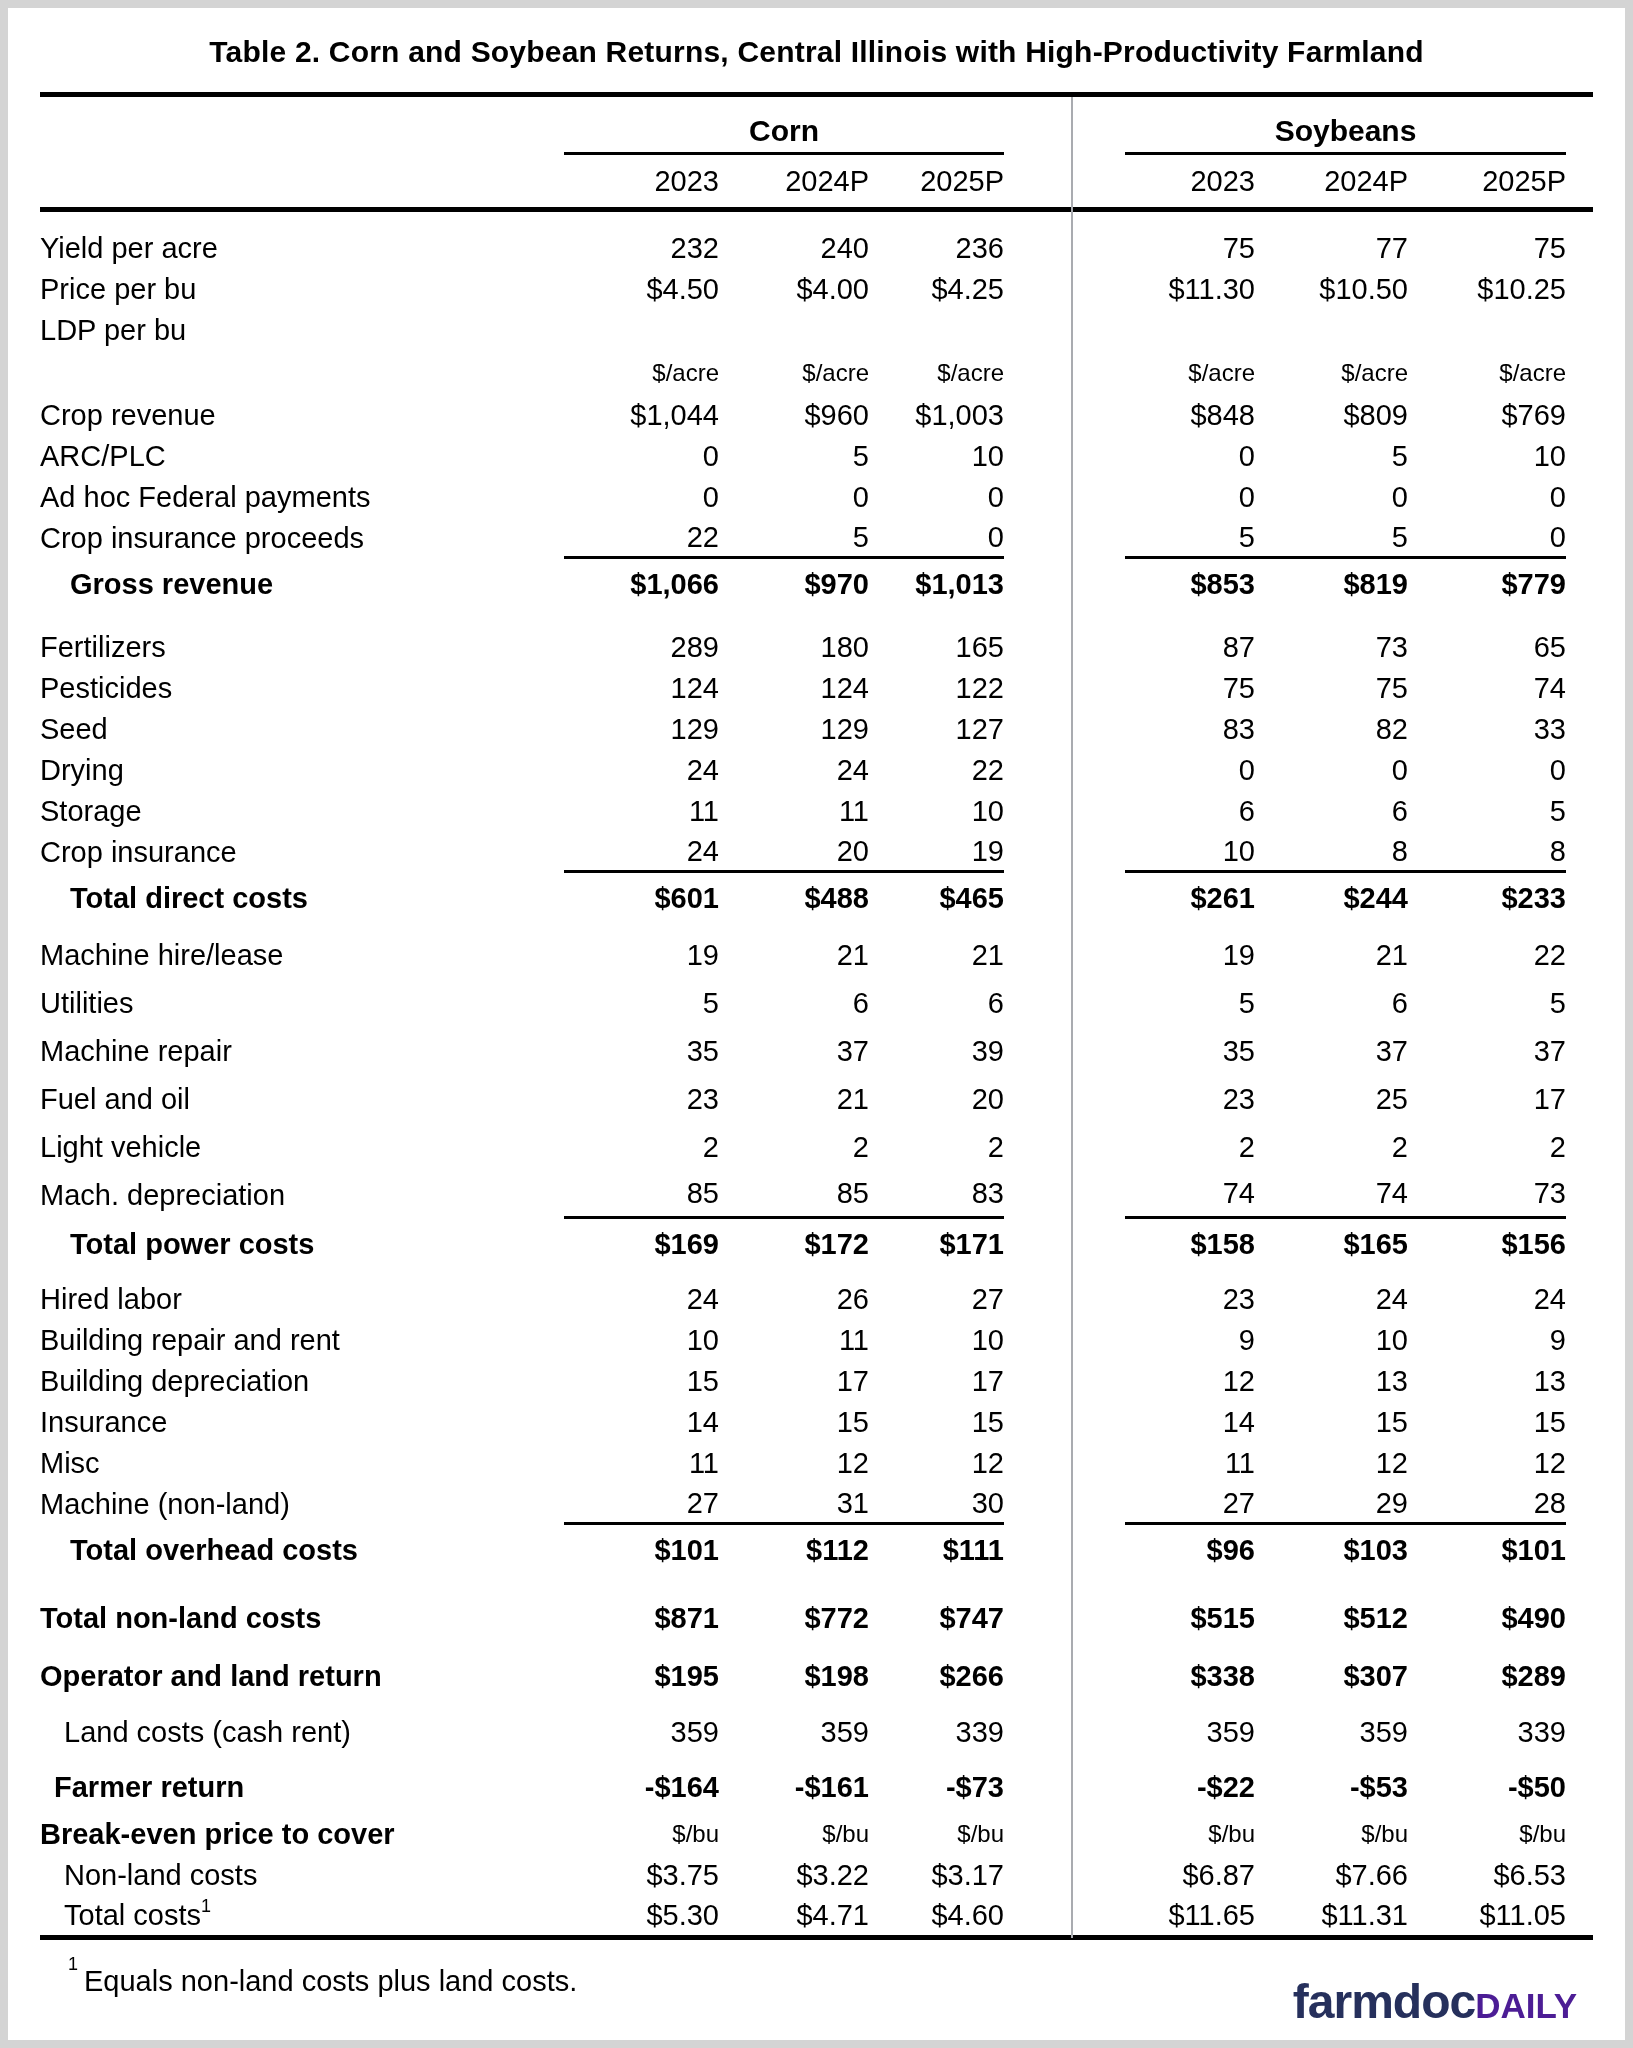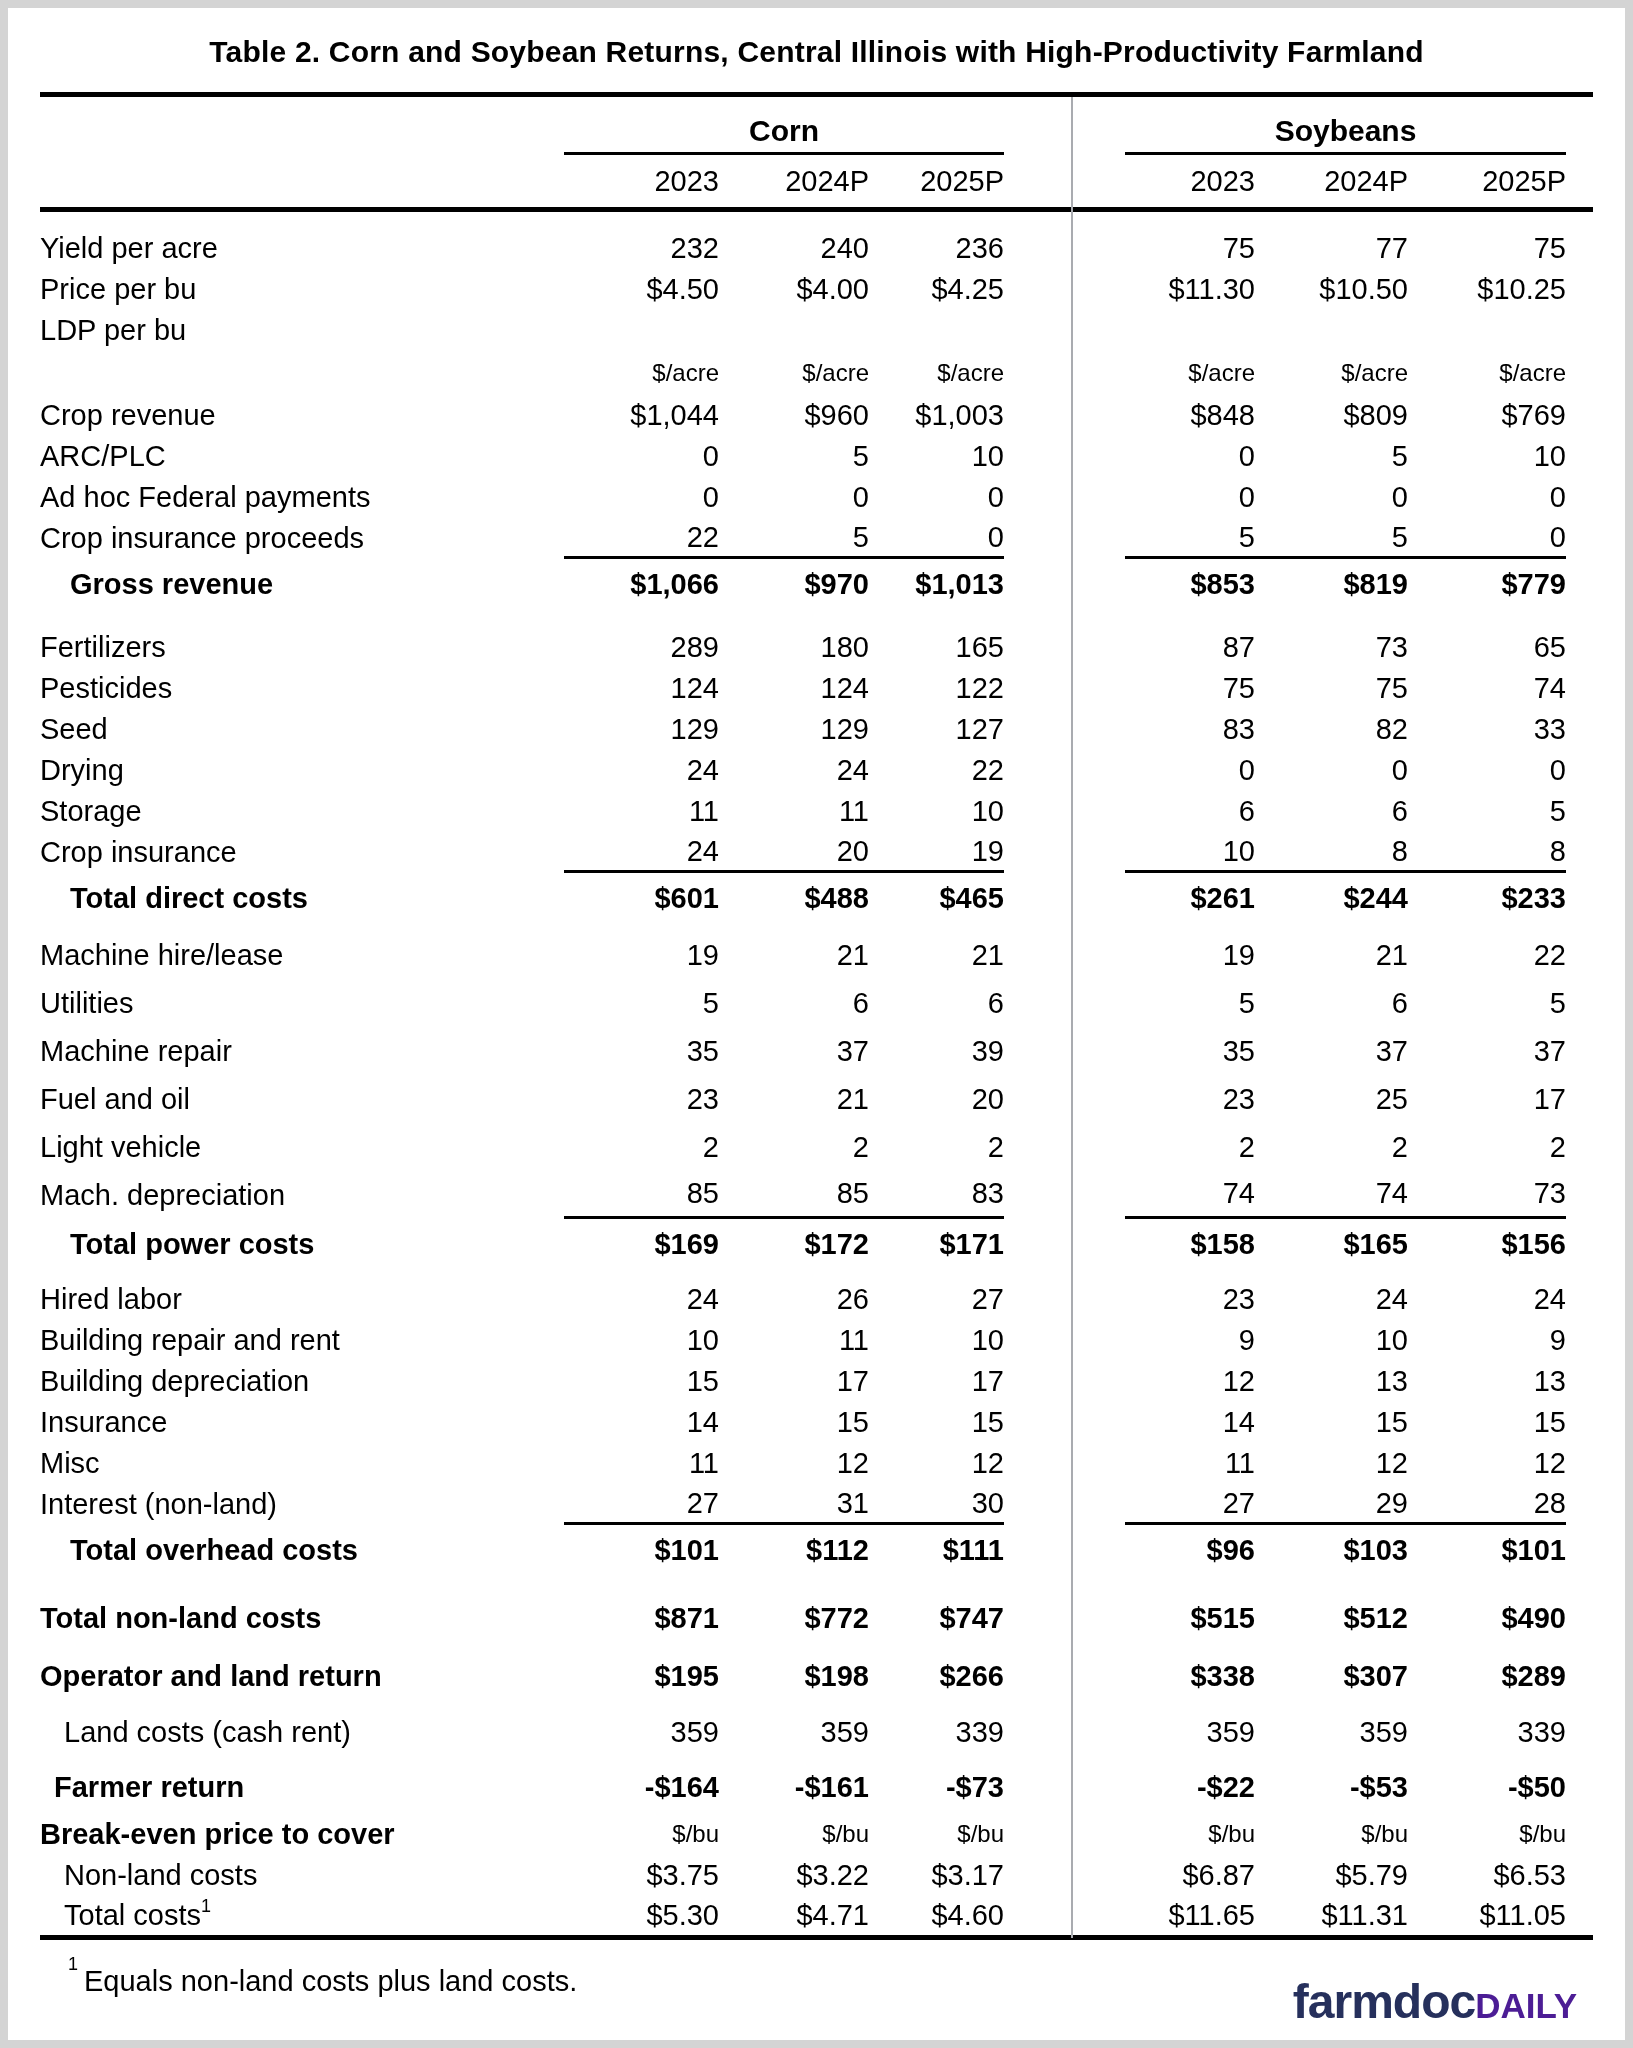--- a/index.html
+++ b/index.html
@@ -428,21 +428,21 @@
         <span class="val">11</span>
         <span class="val">12</span>
         <span class="val">12</span>
         <span class="sp"></span>
         <span class="sp"></span>
         <span class="val">11</span>
         <span class="val">12</span>
         <span class="val">12</span>
       </div>
       <div class="trow rb">
-        <span class="lbl">Interest (non-land)</span>
+        <span class="lbl">Machine (non-land)</span>
         <span class="val">27</span>
         <span class="val">31</span>
         <span class="val">30</span>
         <span class="sp"></span>
         <span class="sp"></span>
         <span class="val">27</span>
         <span class="val">29</span>
         <span class="val">28</span>
       </div>
       <div class="trow total">
@@ -512,21 +512,21 @@
         <span class="val">$/bu</span>
       </div>
       <div class="trow beitem">
         <span class="lbl">Non-land costs</span>
         <span class="val">$3.75</span>
         <span class="val">$3.22</span>
         <span class="val">$3.17</span>
         <span class="sp"></span>
         <span class="sp"></span>
         <span class="val">$6.87</span>
-        <span class="val">$5.79</span>
+        <span class="val">$7.66</span>
         <span class="val">$6.53</span>
       </div>
       <div class="trow beitem">
         <span class="lbl">Total costs<sup>1</sup></span>
         <span class="val">$5.30</span>
         <span class="val">$4.71</span>
         <span class="val">$4.60</span>
         <span class="sp"></span>
         <span class="sp"></span>
         <span class="val">$11.65</span>

